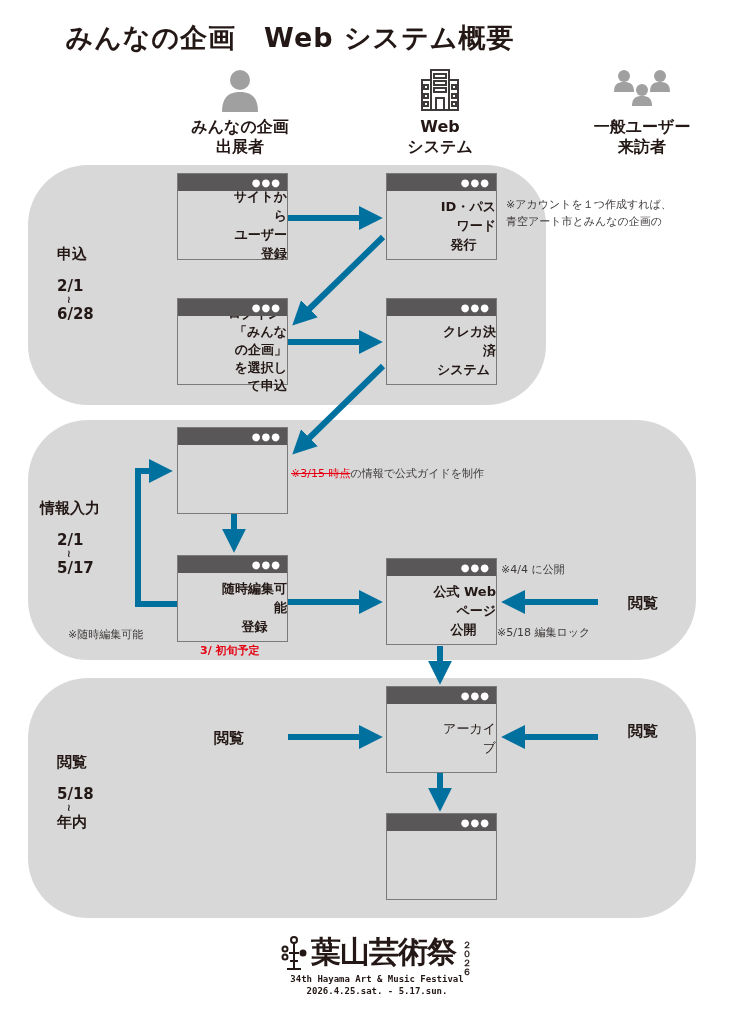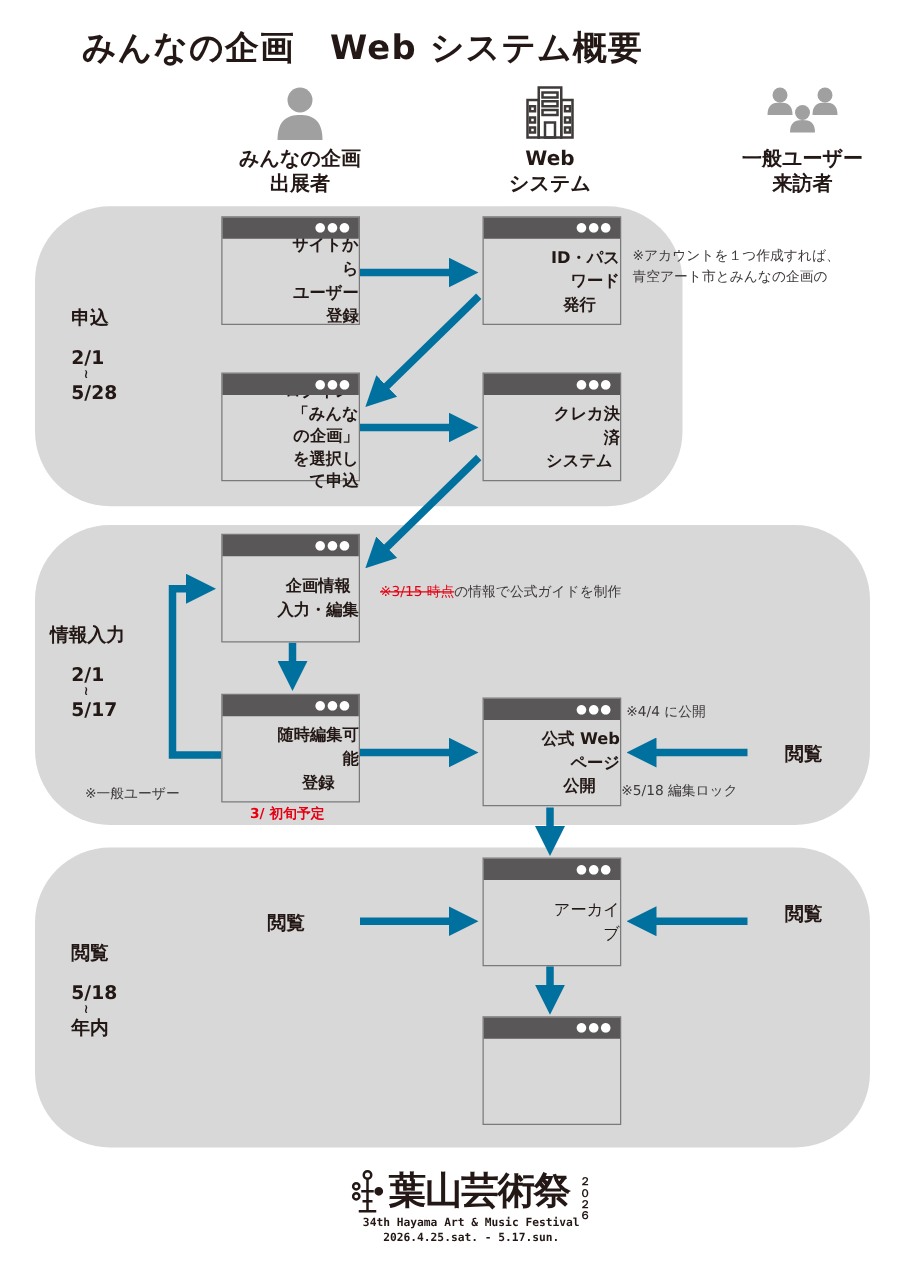--- a/index.html
+++ b/index.html
@@ -12,21 +12,21 @@
   .phase { font-size:15px; font-weight:bold; text-align:left; line-height:20px; }
   .phase .gap { height:12px; }
   .phase .tilde { font-size:10px; line-height:8px; padding-left:10px; }
   .win { background:#d8d8d8; border:1.5px solid #7a7a7a; box-sizing:border-box; }
   .win .bar { height:17px; background:#595757; position:relative; }
   .win .dots { position:absolute; right:6px; top:3px; color:#fff; font-size:10px; letter-spacing:1px; line-height:11px; }
   .win .body { display:flex; flex-direction:column; align-items:center; justify-content:center;
                text-align:right; font-size:13px; font-weight:bold; line-height:19px;margin-left:44px; }
   .note { font-size:11px; line-height:17px; color:#3e3a39; }
   .red { color:#e60012; font-weight:bold; }
-  .strike { text-decoration:line-through; color:#e60012; font-weight:normal;margin-left:13px; }
+  .strike { text-decoration:line-through; color:#e60012; font-weight:normal; }
   .view { font-size:15px; font-weight:bold; }
   svg.arrows { position:absolute; left:0; top:0; }
   .logo-text { font-family:"DejaVu Sans Mono", monospace; font-size:9px; font-weight:bold; text-align:center; line-height:12px; }
 </style>
 </head>
 <body>
 
 <div class="abs title">みんなの企画　Web システム概要</div>
 
 <div class="abs actor" style="left:175px; top:68px; width:130px;">
@@ -77,21 +77,21 @@
 
 <div class="abs band" style="left:28px; top:165px; width:518px; height:240px;"></div>
 <div class="abs band" style="left:28px; top:420px; width:668px; height:240px;"></div>
 <div class="abs band" style="left:28px; top:678px; width:668px; height:240px;"></div>
 
 <div class="abs phase" style="left:57px; top:244px;">
   <div>申込</div>
   <div class="gap"></div>
   <div>2/1</div>
   <div class="tilde">≀</div>
-  <div>5/28</div>
+  <div>6/28</div>
 </div>
 <div class="abs phase" style="left:40px; top:498px;">
   <div>情報入力</div>
   <div class="gap"></div>
   <div style="padding-left:17px;">2/1</div>
   <div class="tilde" style="padding-left:27px;">≀</div>
   <div style="padding-left:17px;">5/17</div>
 </div>
 <div class="abs phase" style="left:57px; top:752px;">
   <div>閲覧</div>
@@ -161,24 +161,20 @@
   <div class="body" style="height:68px;">
     <div>クレカ決済</div>
     <div>システム</div>
   </div>
 </div>
 
 <div class="abs win" style="left:177px; top:427px; width:111px; height:87px;">
   <div class="bar">
       <span class="dots">●●●</span>
     </div>
-  <div class="body" style="height:68px;">
-    <div>企画情報</div>
-    <div>入力・編集</div>
-  </div>
 </div>
 
 <div class="abs win" style="left:177px; top:555px; width:111px; height:87px;">
   <div class="bar">
       <span class="dots">●●●</span>
     </div>
   <div class="body" style="height:68px;">
     <div>随時編集可能</div>
     <div>登録</div>
   </div>
@@ -211,21 +207,21 @@
 
 <div class="abs note" style="left:506px; top:196px;">
   <div>※アカウントを１つ作成すれば、</div>
   <div>青空アート市とみんなの企画の</div>
 </div>
 
 <div class="abs note" style="left:291px; top:465px;">
   <span class="strike">※3/15 時点</span><span>の情報で公式ガイドを制作</span>
 </div>
 
-<div class="abs note" style="left:68px; top:626px;">※一般ユーザー</div>
+<div class="abs note" style="left:68px; top:626px;">※随時編集可能</div>
 <div class="abs note red" style="left:200px; top:642px;">3/ 初旬予定</div>
 <div class="abs note" style="left:501px; top:561px;">※4/4 に公開</div>
 <div class="abs note" style="left:497px; top:624px;">※5/18 編集ロック</div>
 
 <div class="abs view" style="left:628px; top:594px;">閲覧</div>
 <div class="abs view" style="left:214px; top:729px;">閲覧</div>
 <div class="abs view" style="left:628px; top:722px;">閲覧</div>
 
 <div class="abs" style="left:262px; top:932px; width:230px;">
   <div style="display:flex; align-items:center; justify-content:center; gap:4px;">

